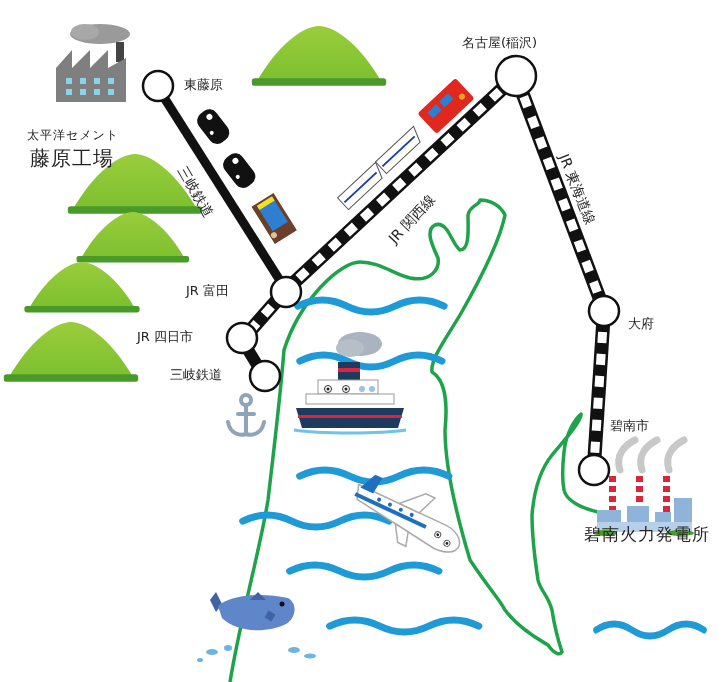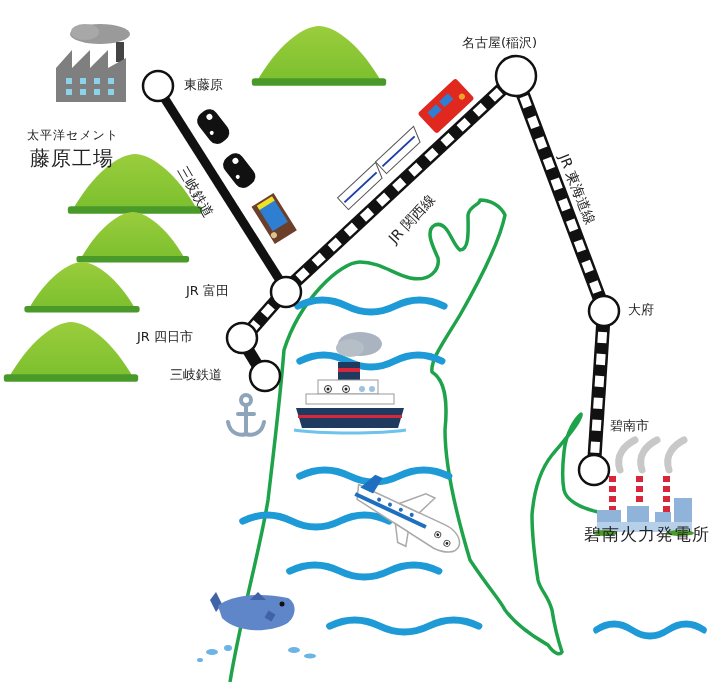--- a/index.html
+++ b/index.html
@@ -224,21 +224,21 @@
 </svg>
 
 <div class="lbl" style="left:27px;top:116px;font-size:12px;letter-spacing:1px;margin-top:13px;">太平洋セメント</div>
 <div class="lbl" style="left:30px;top:148px;font-size:20px;letter-spacing:1px;">藤原工場</div>
 
 <div class="lbl" style="left:184px;top:78px;">東藤原</div>
 <div class="lbl" style="left:462px;top:36px;">名古屋(稲沢)</div>
 <div class="lbl" style="left:186px;top:284px;">JR 富田</div>
 <div class="lbl" style="left:137px;top:330px;">JR 四日市</div>
 <div class="lbl" style="left:170px;top:368px;">三岐鉄道</div>
-<div class="lbl" style="left:628px;top:303px;">大府</div>
+<div class="lbl" style="left:628px;top:317px;">大府</div>
 <div class="lbl" style="left:610px;top:419px;">碧南市</div>
 
 <div class="lbl" style="left:584px;top:526px;font-size:17px;letter-spacing:1px;">碧南火力発電所</div>
 
 <div class="lbl rot" style="left:188px;top:164px;transform:rotate(60deg);font-size:14px;">三岐鉄道</div>
 <div class="lbl rot" style="left:386px;top:236px;transform:rotate(-47deg);font-size:14px;">JR 関西線</div>
 <div class="lbl rot" style="left:570px;top:152px;transform:rotate(68deg);font-size:14px;">JR 東海道線</div>
 </div>
 
 </body></html>

